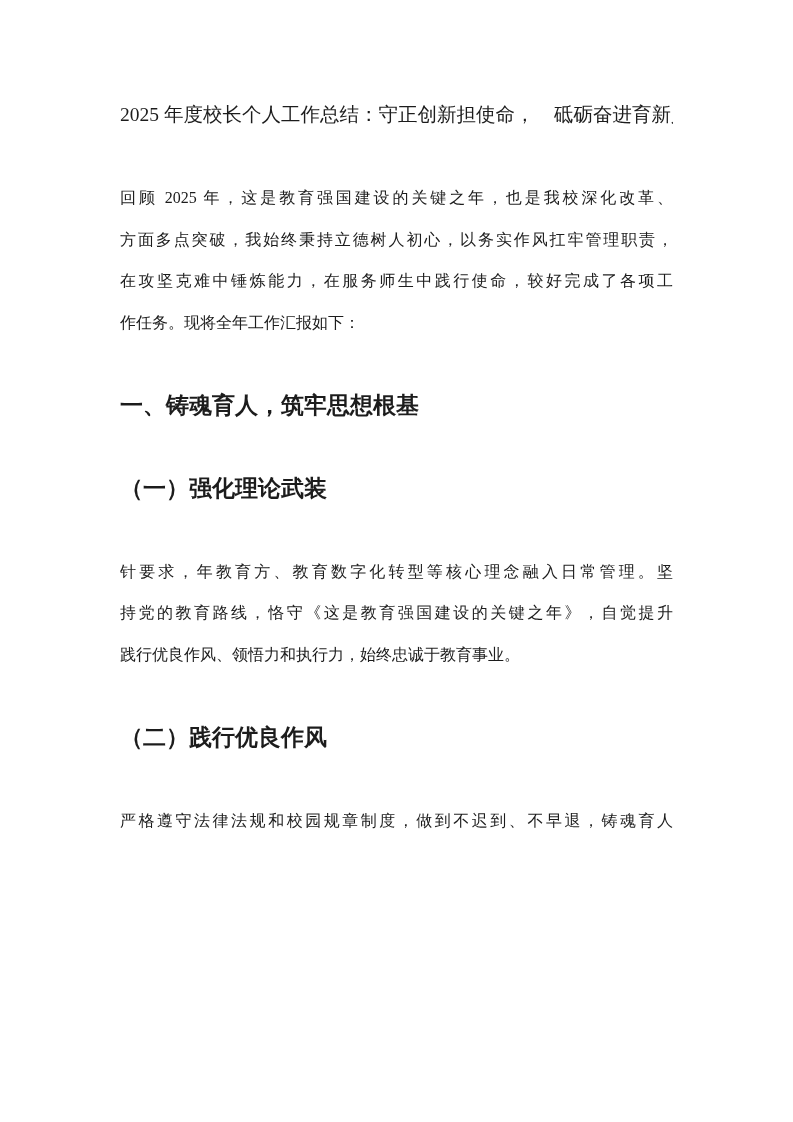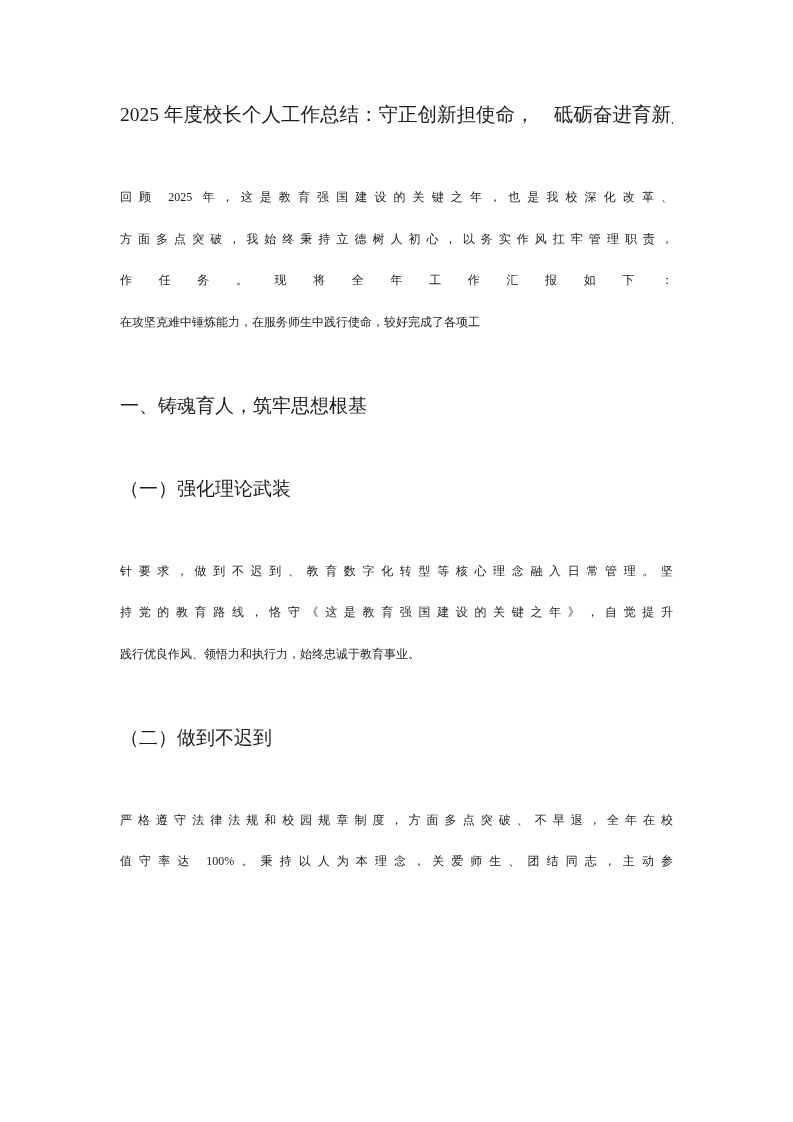--- a/index.html
+++ b/index.html
@@ -25,33 +25,33 @@
     font-size: 19.5px;
     font-weight: normal;
     text-align: center;
     line-height: 41.5px;
     height: 41.5px;
     overflow: hidden;
     margin: 0 0 41.5px 0;
     white-space: nowrap;
   }
   .heading {
-    font-size: 19px;
-    font-weight: normal;
+    font-size: 23px;
+    font-weight: bold;
     line-height: 41.5px;
     height: 41.5px;
     overflow: hidden;
     margin: 0 0 41.5px 0;
     text-align: left;
   }
   .para {
     margin: 0 0 41.5px 0;
   }
   .para .line {
-    font-size: 12px;
+    font-size: 16px;
     line-height: 41.5px;
     height: 41.5px;
     overflow: hidden;
     text-align: justify;
     text-align-last: justify;
   }
   .para.complete .line:last-child {
     text-align-last: left;
   }
 </style>
@@ -59,35 +59,34 @@
 <body>
 
 <div class="page">
   <div class="content">
 
     <h1 class="doc-title">2025 年度校长个人工作总结：守正创新担使命，　砥砺奋进育新人</h1>
 
     <div class="para complete">
         <div class="line">回顾 2025 年，这是教育强国建设的关键之年，也是我校深化改革、</div>
         <div class="line">方面多点突破，我始终秉持立德树人初心，以务实作风扛牢管理职责，</div>
+        <div class="line">在攻坚克难中锤炼能力，在服务师生中践行使命，较好完成了各项工</div>
         <div class="line">作任务。现将全年工作汇报如下：</div>
-        <div class="line">在攻坚克难中锤炼能力，在服务师生中践行使命，较好完成了各项工</div>
       </div>
 
     <h2 class="heading">一、铸魂育人，筑牢思想根基</h2>
 
     <h3 class="heading">（一）强化理论武装</h3>
 
     <div class="para complete">
-        <div class="line">针要求，做到不迟到、教育数字化转型等核心理念融入日常管理。坚</div>
+        <div class="line">针要求，年教育方、教育数字化转型等核心理念融入日常管理。坚</div>
         <div class="line">持党的教育路线，恪守《这是教育强国建设的关键之年》，自觉提升</div>
         <div class="line">践行优良作风、领悟力和执行力，始终忠诚于教育事业。</div>
       </div>
 
-    <h3 class="heading">（二）做到不迟到</h3>
+    <h3 class="heading">（二）践行优良作风</h3>
 
     <div class="para continued">
-        <div class="line">严格遵守法律法规和校园规章制度，方面多点突破、不早退，全年在校</div>
-        <div class="line">值守率达 100%。秉持以人为本理念，关爱师生、团结同志，主动参</div>
+        <div class="line">严格遵守法律法规和校园规章制度，做到不迟到、不早退，铸魂育人</div>
       </div>
 
   </div>
 </div>
 
 </body></html>

